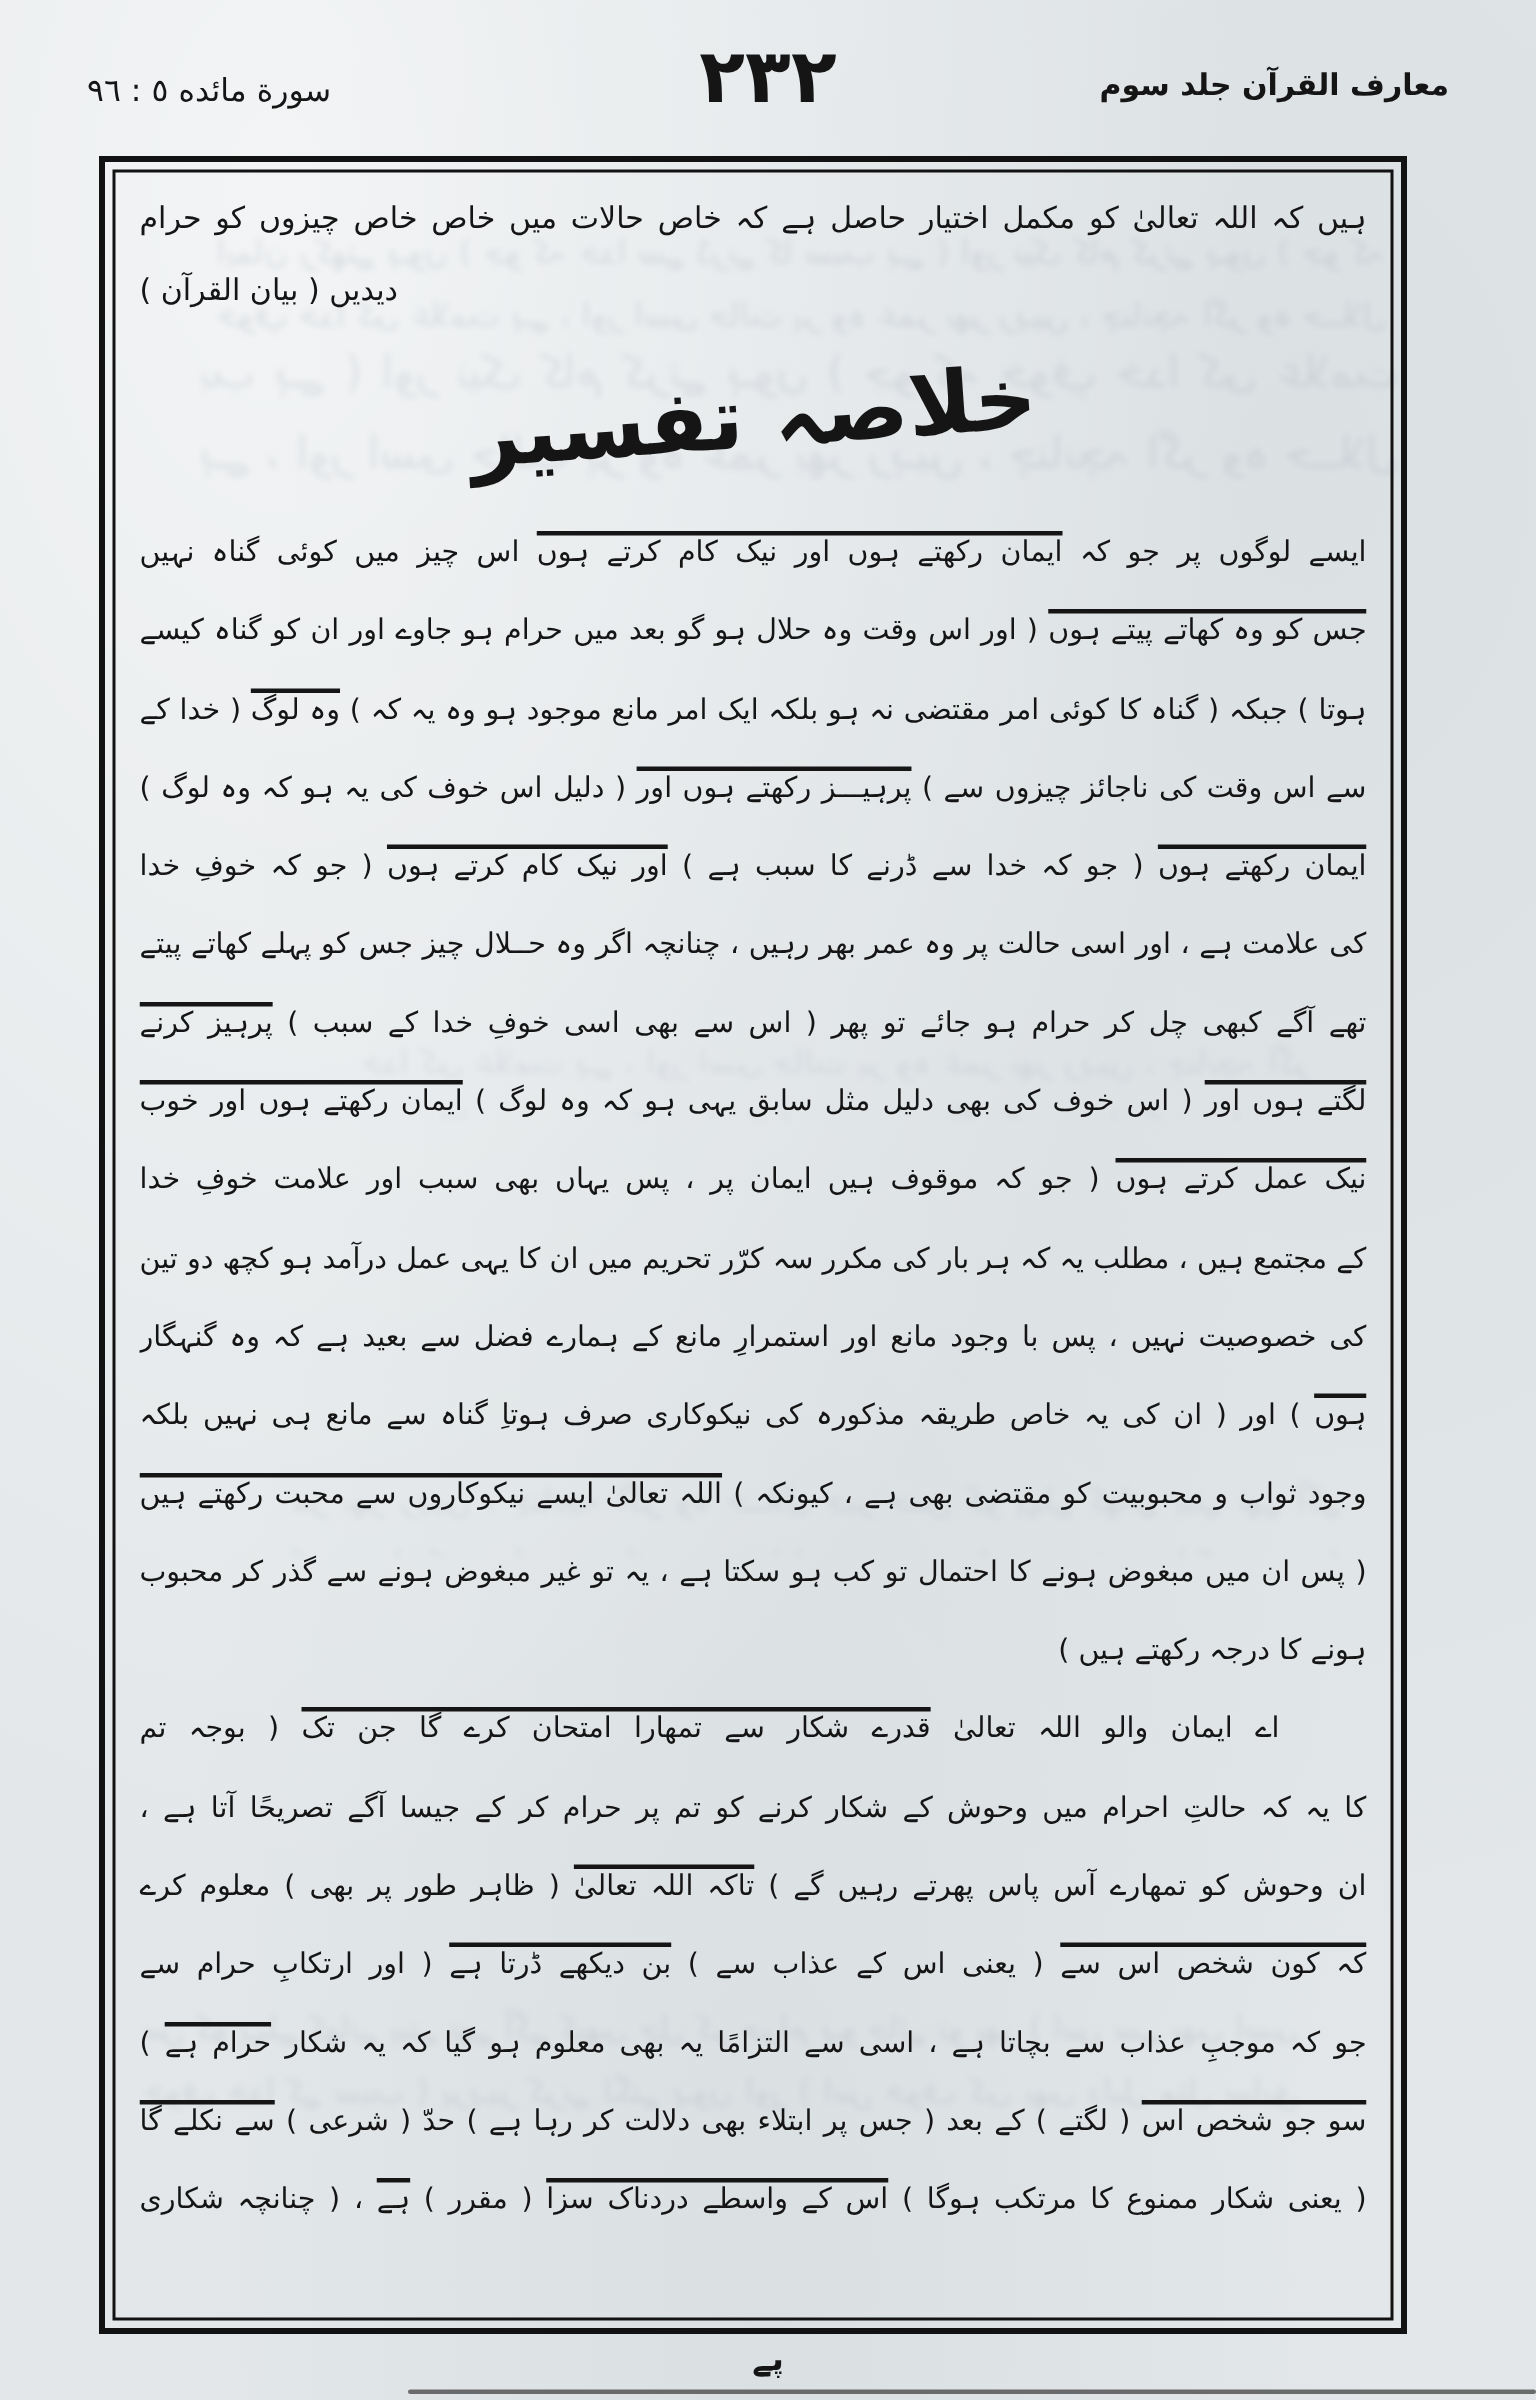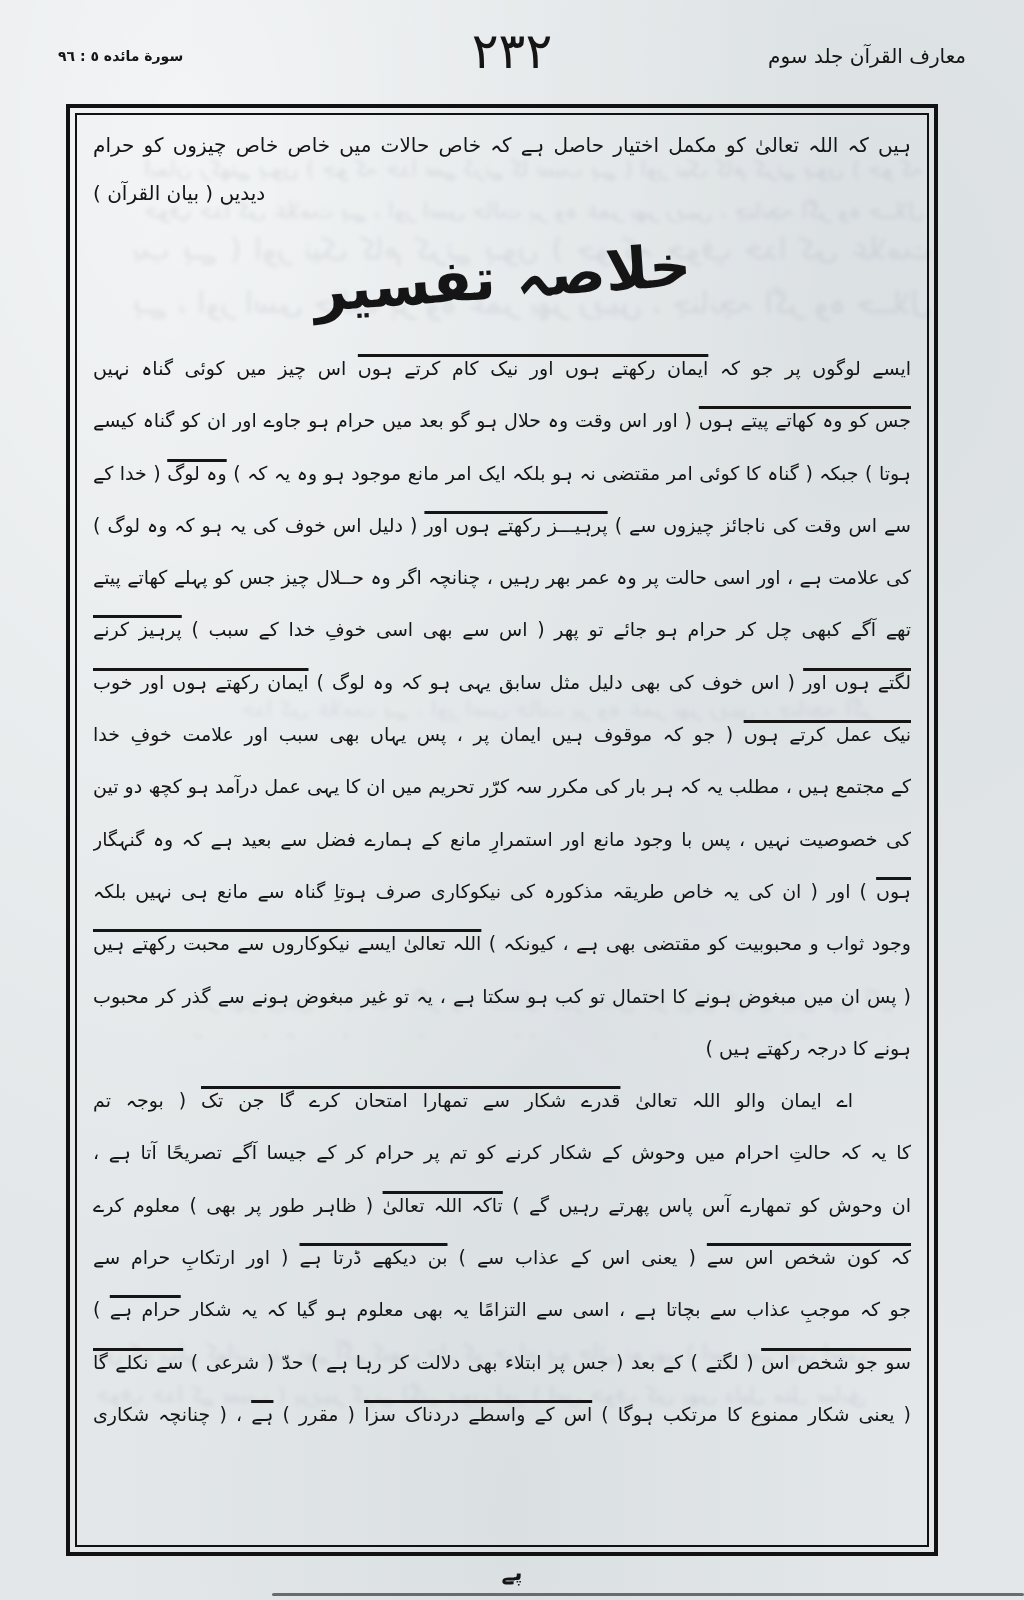--- a/index.html
+++ b/index.html
@@ -9,24 +9,24 @@
       radial-gradient(ellipse at 18% 8%, rgba(255,255,255,.55), transparent 55%),
       radial-gradient(ellipse at 85% 20%, rgba(205,212,216,.35), transparent 60%),
       radial-gradient(ellipse at 50% 95%, rgba(198,206,210,.30), transparent 55%),
       #e3e7e9;
     font-family:"DejaVu Sans", sans-serif;
     color:#151515;
     direction:rtl;
   }
   
   .header{position:absolute;top:26px;left:52px;right:52px;height:66px;z-index:3;}
-  .hdr-right{position:absolute;right:6px;top:18px;font-size:20px;font-weight:normal;}
+  .hdr-right{position:absolute;right:6px;top:18px;font-size:20px;font-weight:bold;}
   .hdr-center{position:absolute;left:0;right:0;top:-4px;text-align:center;
-              font-size:50px;font-weight:normal;letter-spacing:3px;}
-  .hdr-left{position:absolute;left:6px;top:22px;font-size:14px;font-weight:bold;}
+              font-size:50px;font-weight:bold;letter-spacing:3px;}
+  .hdr-left{position:absolute;left:6px;top:22px;font-size:21px;font-weight:normal;}
   
   .ghost{position:absolute;z-index:1;direction:rtl;color:#56617a;opacity:.13;
          filter:blur(2px);transform:scaleX(-1);overflow:hidden;pointer-events:none;
          font-size:22px;line-height:42px;text-align:justify;}
   .g1{top:148px;right:100px;width:780px;height:84px;}
   .g2{top:222px;right:92px;width:800px;height:112px;font-size:30px;line-height:54px;opacity:.11;}
   .g3{top:688px;right:150px;width:640px;height:58px;opacity:.09;}
   .g4{top:980px;right:130px;width:700px;height:58px;opacity:.09;}
   .g5{top:1332px;left:96px;width:770px;height:92px;opacity:.11;}
   
@@ -77,20 +77,21 @@
 
       <div class="heading-wrap">
         <div class="heading">خلاصہ تفسیر</div>
       </div>
 
       <div class="body-text">
           <div class="bline"><span>ایسے لوگوں پر جو کہ </span><span class="ol">ایمان رکھتے ہوں اور نیک کام کرتے ہوں</span><span> اس چیز میں کوئی گناہ نہیں</span></div>
           <div class="bline"><span class="ol">جس کو وہ کھاتے پیتے ہوں</span><span> ( اور اس وقت وہ حلال ہو گو بعد میں حرام ہو جاوے اور ان کو گناہ کیسے</span></div>
           <div class="bline"><span>ہوتا ) جبکہ ( گناہ کا کوئی امر مقتضی نہ ہو بلکہ ایک امر مانع موجود ہو وہ یہ کہ ) </span><span class="ol">وہ لوگ</span><span> ( خدا کے خوف</span></div>
           <div class="bline"><span>سے اس وقت کی ناجائز چیزوں سے ) </span><span class="ol">پرہیـــز رکھتے ہوں اور</span><span> ( دلیل اس خوف کی یہ ہو کہ وہ لوگ )</span></div>
+          <div class="bline"><span class="ol">ایمان رکھتے ہوں</span><span> ( جو کہ خدا سے ڈرنے کا سبب ہے ) </span><span class="ol">اور نیک کام کرتے ہوں</span><span> ( جو کہ خوفِ خدا</span></div>
           <div class="bline"><span>کی علامت ہے ، اور اسی حالت پر وہ عمر بھر رہیں ، چنانچہ اگر وہ حــلال چیز جس کو پہلے کھاتے پیتے</span></div>
           <div class="bline"><span>تھے آگے کبھی چل کر حرام ہو جائے تو پھر ( اس سے بھی اسی خوفِ خدا کے سبب ) </span><span class="ol">پرہیز کرنے</span></div>
           <div class="bline"><span class="ol">لگتے ہوں اور</span><span> ( اس خوف کی بھی دلیل مثل سابق یہی ہو کہ وہ لوگ ) </span><span class="ol">ایمان رکھتے ہوں اور خوب</span></div>
           <div class="bline"><span class="ol">نیک عمل کرتے ہوں</span><span> ( جو کہ موقوف ہیں ایمان پر ، پس یہاں بھی سبب اور علامت خوفِ خدا</span></div>
           <div class="bline"><span>کے مجتمع ہیں ، مطلب یہ کہ ہر بار کی مکرر سہ کرّر تحریم میں ان کا یہی عمل درآمد ہو کچھ دو تین بار</span></div>
           <div class="bline"><span>کی خصوصیت نہیں ، پس با وجود مانع اور استمرارِ مانع کے ہمارے فضل سے بعید ہے کہ وہ گنہگار</span></div>
           <div class="bline"><span class="ol">ہوں</span><span> ) اور ( ان کی یہ خاص طریقہ مذکورہ کی نیکوکاری صرف ہوتاِ گناہ سے مانع ہی نہیں بلکہ</span></div>
           <div class="bline"><span>وجود ثواب و محبوبیت کو مقتضی بھی ہے ، کیونکہ ) </span><span class="ol">اللہ تعالیٰ ایسے نیکوکاروں سے محبت رکھتے ہیں</span></div>
           <div class="bline"><span>( پس ان میں مبغوض ہونے کا احتمال تو کب ہو سکتا ہے ، یہ تو غیر مبغوض ہونے سے گذر کر محبوب</span></div>
           <div class="bline noj"><span>ہونے کا درجہ رکھتے ہیں )</span></div>

